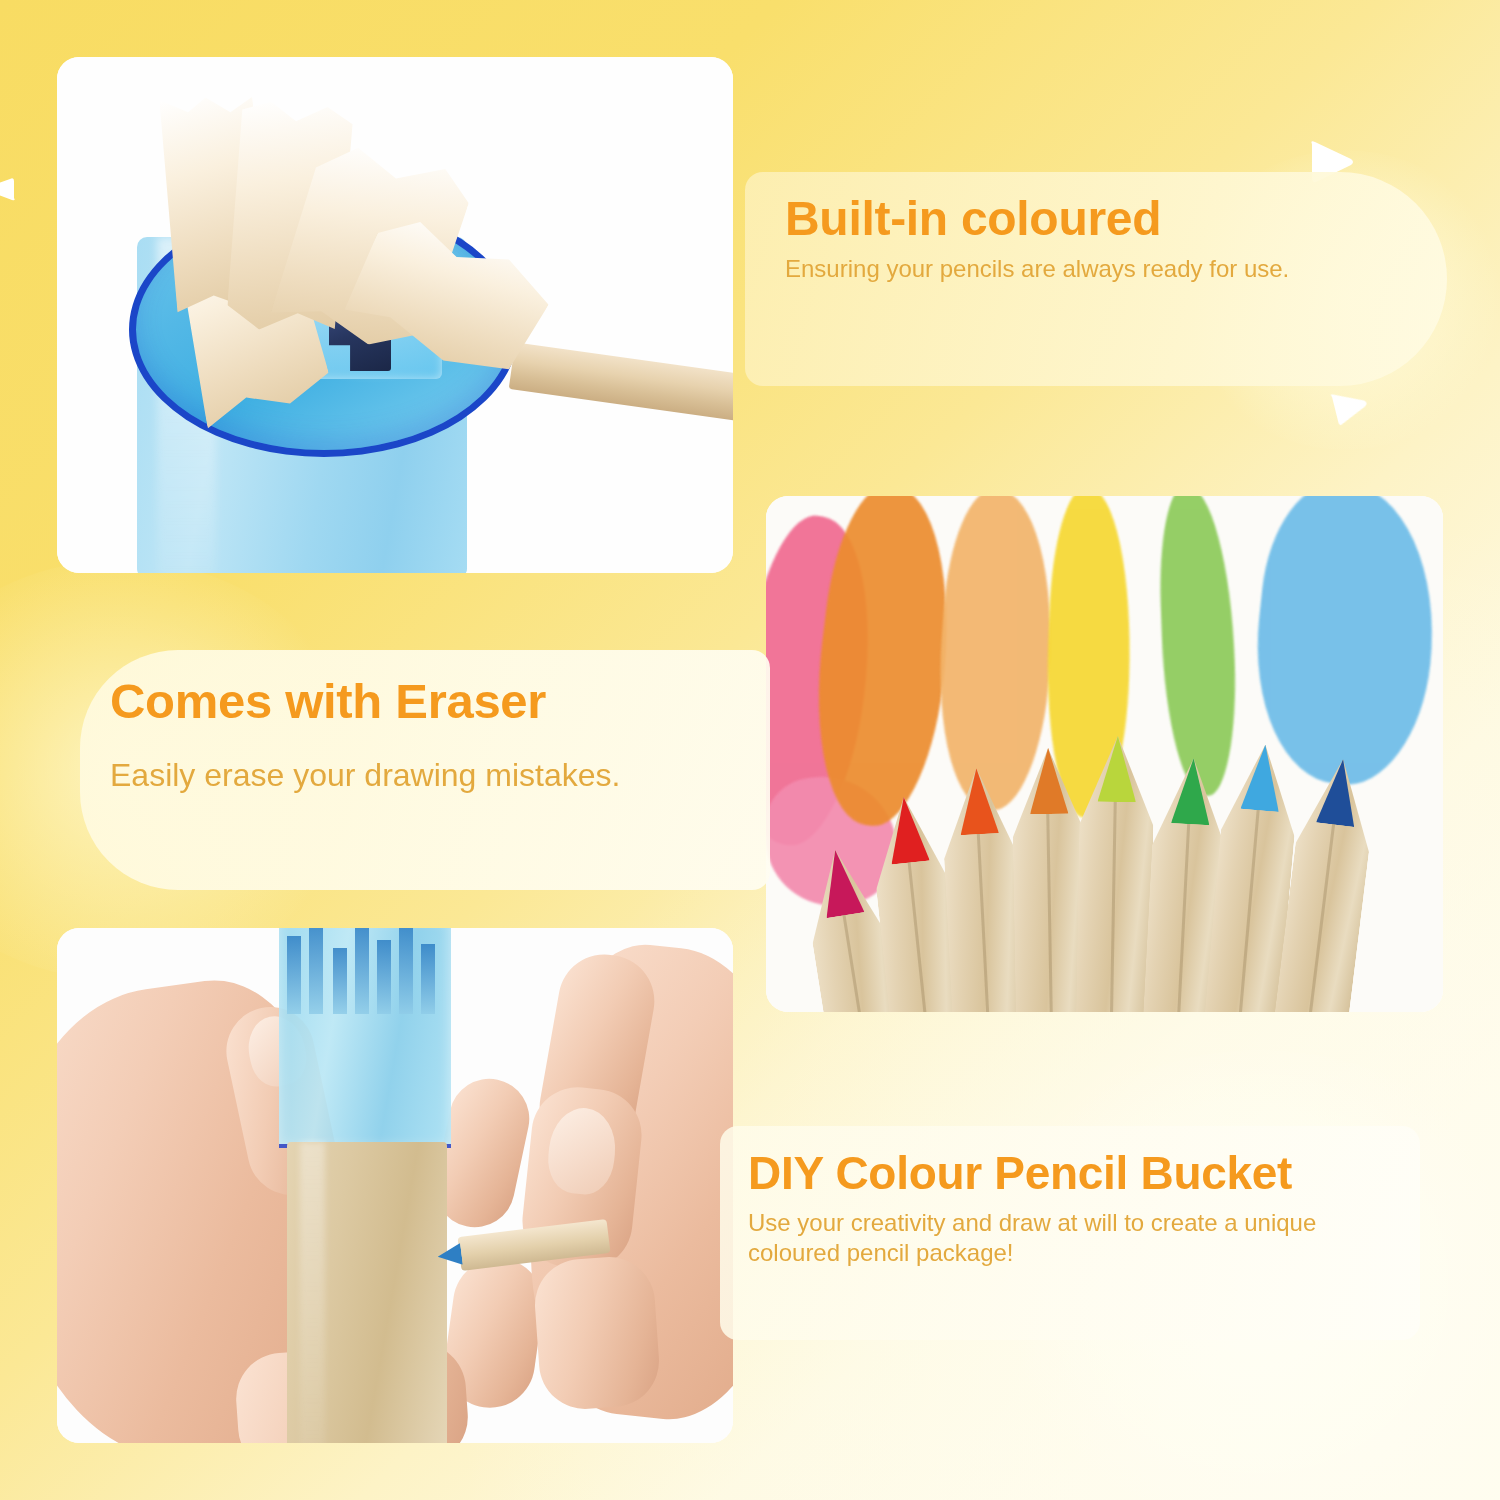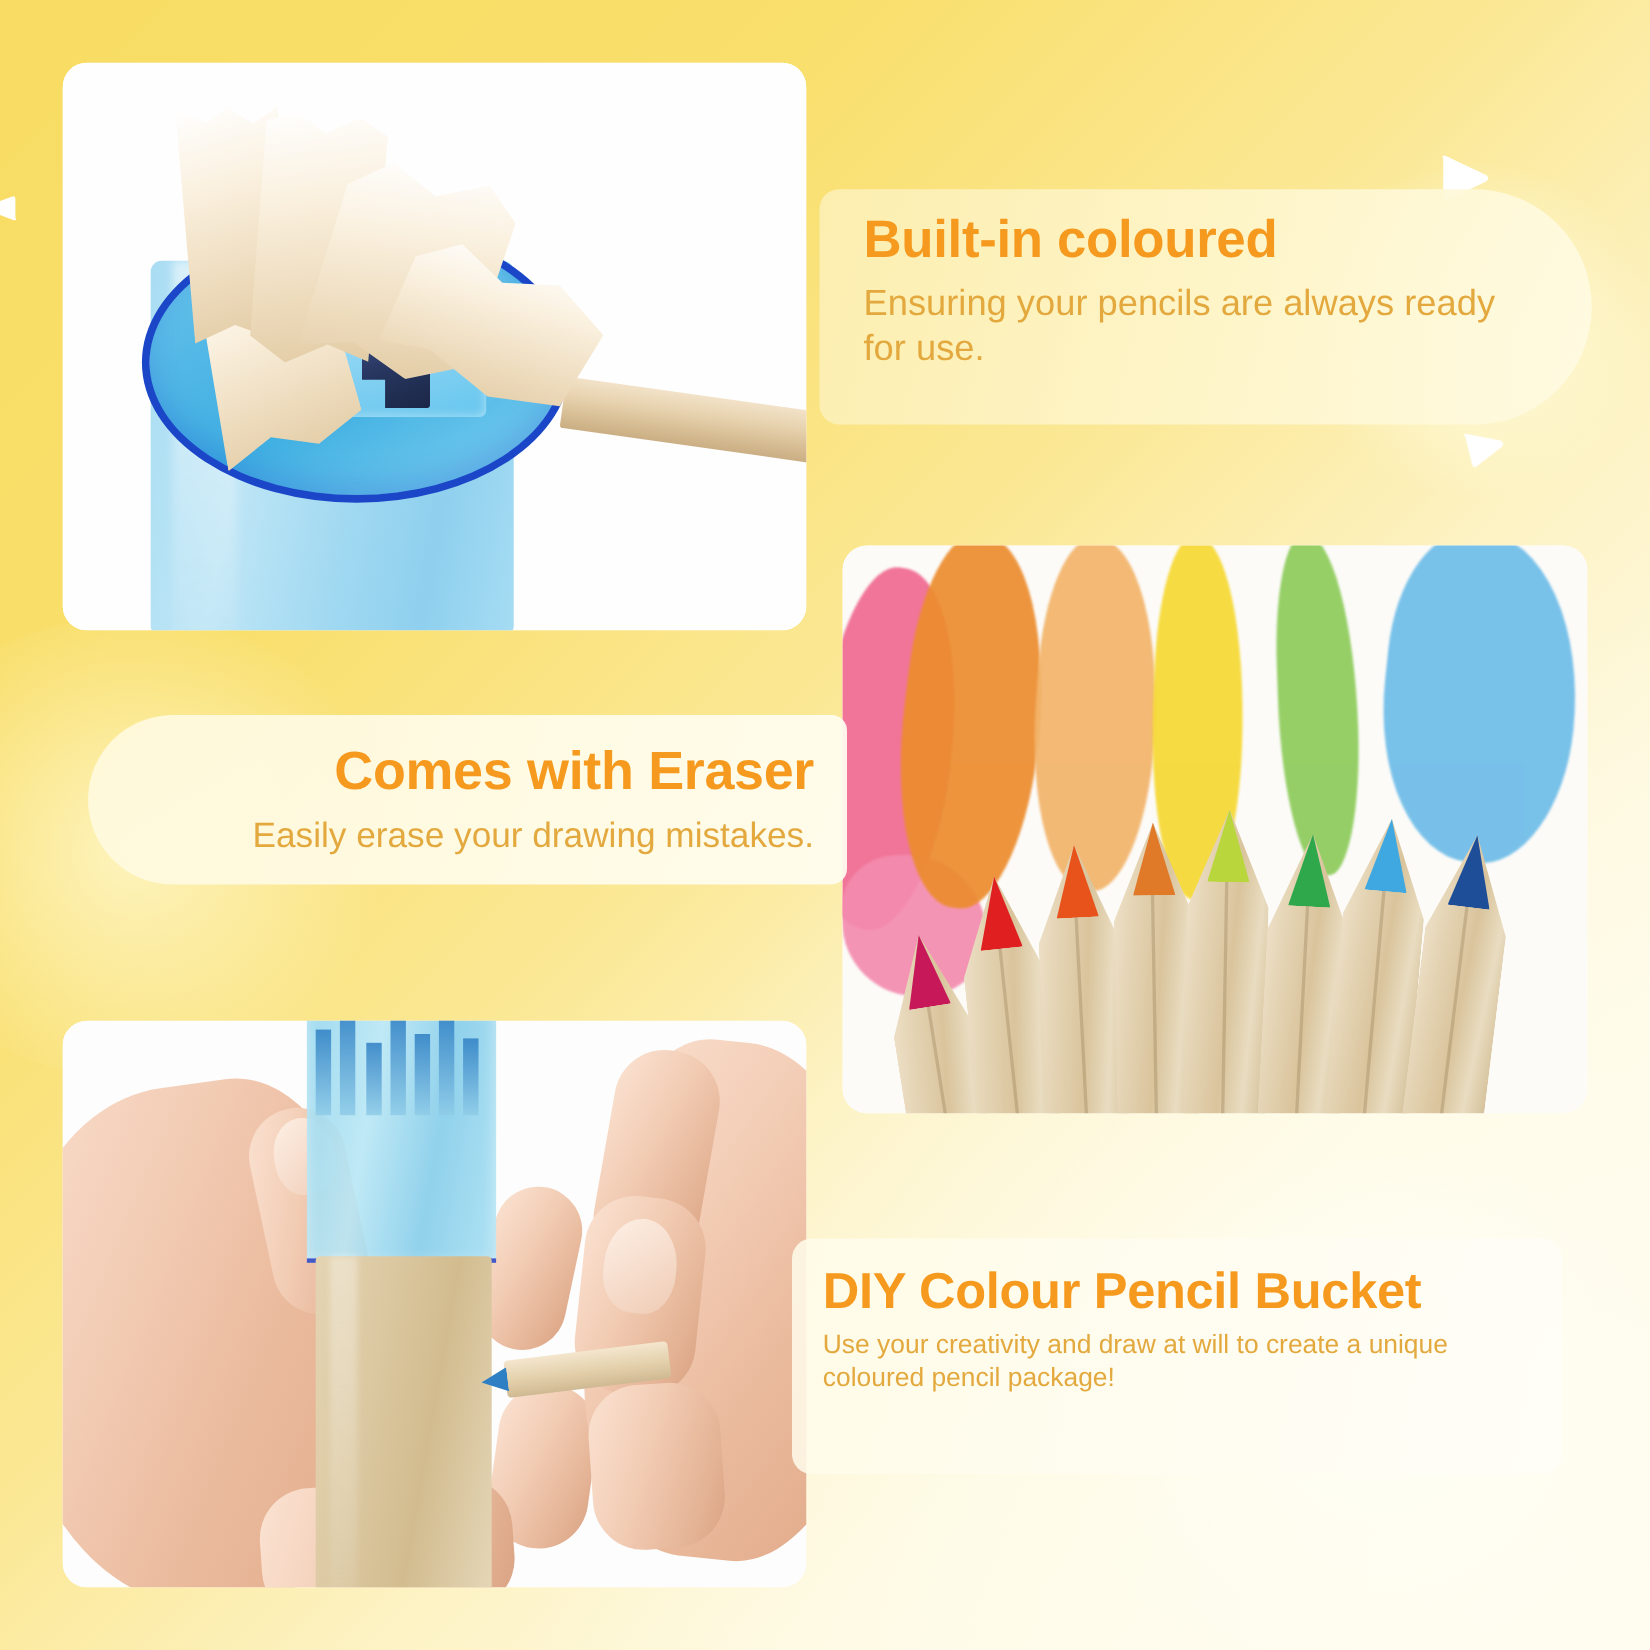--- a/index.html
+++ b/index.html
@@ -160,40 +160,40 @@
   .hand-r{left:480px;top:20px;width:260px;height:470px;
      border-radius:34% 54% 42% 40%;transform:rotate(6deg);}
 
   
   .text-card{position:absolute;box-sizing:border-box;}
   .tc1{left:745px;top:172px;width:702px;height:214px;
     background:linear-gradient(100deg,rgba(253,240,183,.88) 0%,rgba(254,246,206,.92) 55%,rgba(255,251,226,.95) 100%);
     border-radius:18px 18px 18px 18px / 18px 18px 18px 18px;
     border-top-right-radius:107px;border-bottom-right-radius:107px;
     padding:22px 56px 0 40px;}
-  .tc2{left:80px;top:650px;width:690px;height:154px;
+  .tc2{left:80px;top:650px;width:690px;height:240px;
     background:linear-gradient(100deg,rgba(255,250,222,.92) 0%,rgba(255,252,233,.95) 60%,rgba(255,253,241,.92) 100%);
     border-radius:98px 18px 18px 98px;
-    padding:26px 30px 0 30px;text-align:right;}
+    padding:26px 30px 0 30px;text-align:left;}
   .tc3{left:720px;top:1126px;width:700px;height:214px;
     background:linear-gradient(100deg,rgba(255,252,234,.85) 0%,rgba(255,253,242,.9) 60%,rgba(255,254,248,.85) 100%);
     border-radius:18px 18px 18px 18px;
     padding:24px 30px 0 28px;}
 
   .headline{
     margin:0;font-weight:bold;color:#F59A1E;letter-spacing:-.3px;
     font-size:47px;line-height:1.04;
   }
   .tc1 .headline{font-size:48px;}
   .tc2 .headline{font-size:49px;}
   .tc3 .headline{font-size:46px;}
   .subline{
-    margin:10px 0 0 0;color:#E3A93E;font-size:33px;line-height:1.26;
-  }
-  .tc2 .subline{font-size:32px;margin-top:12px;}
+    margin:10px 0 0 0;color:#E3A93E;font-size:24px;line-height:1.26;
+  }
+  .tc2 .subline{font-size:32px;margin-top:28px;}
   .tc3 .subline{font-size:24px;margin-top:10px;}
 </style>
 </head>
 <body>
 
 <div class="page">
 
   <div class="blob blob-a"></div>
   <div class="blob blob-b"></div>
   <div class="blob blob-c"></div>

